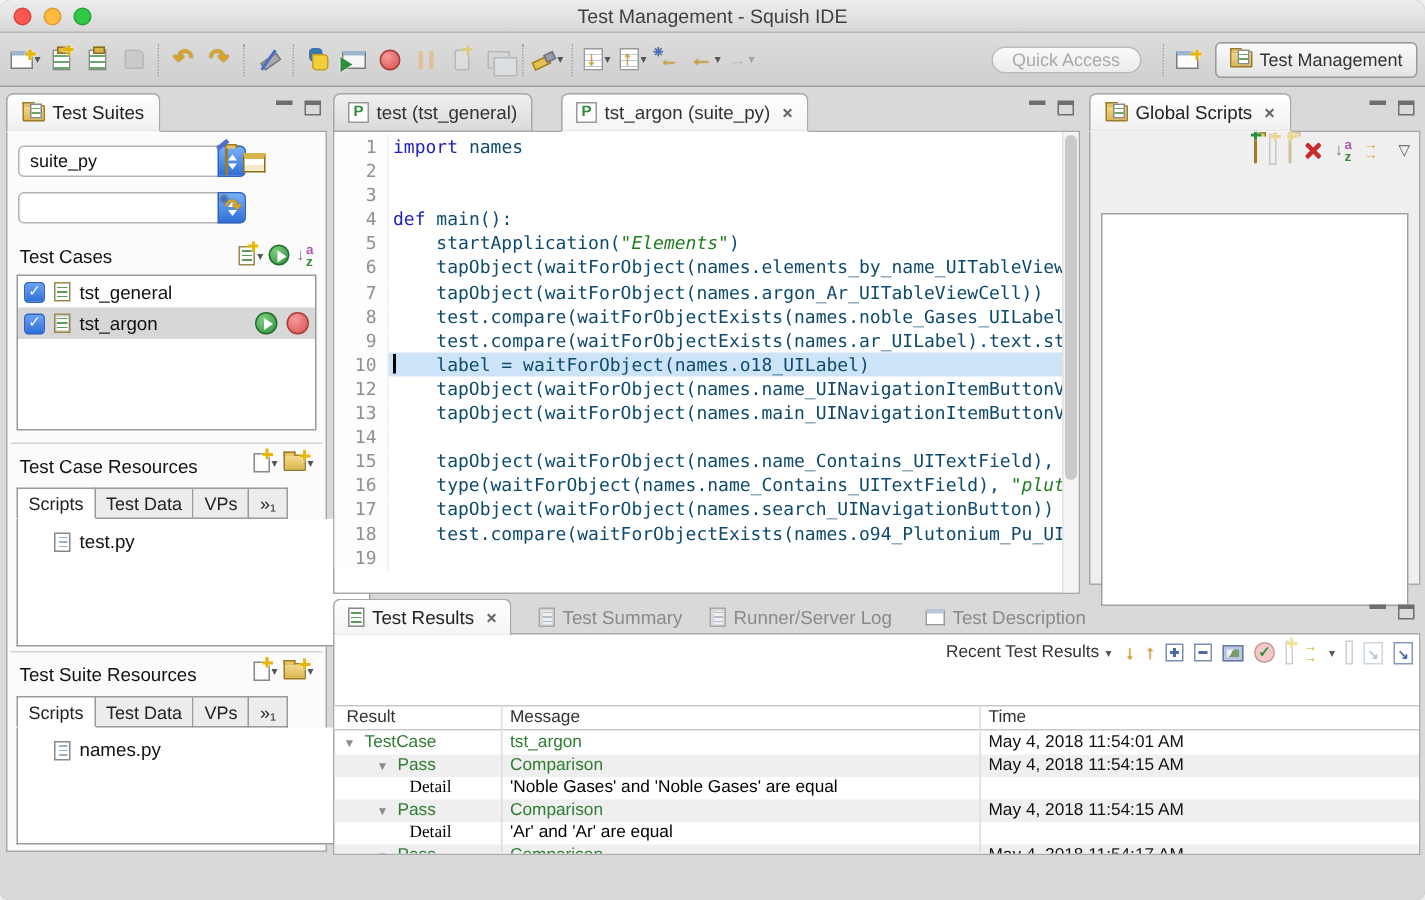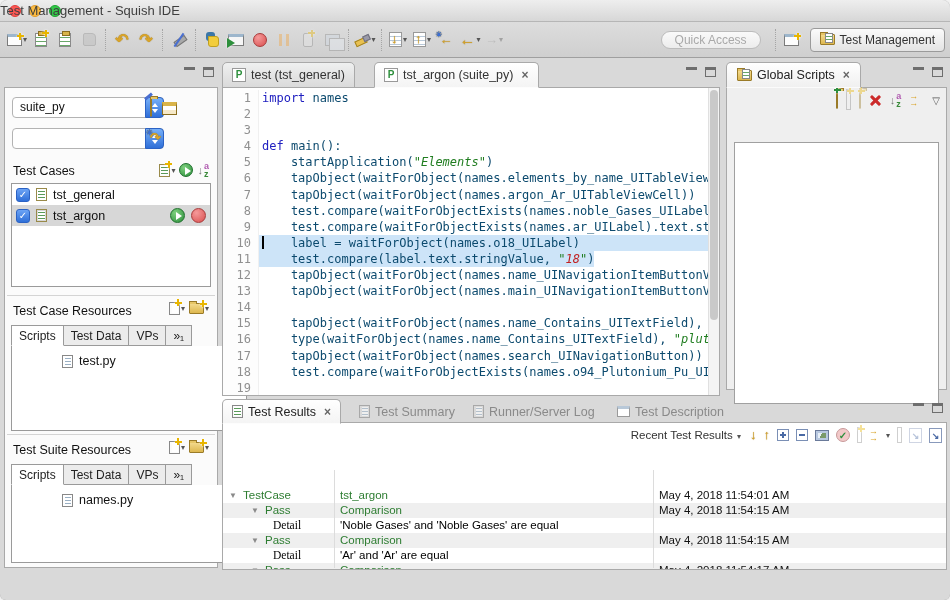--- a/index.html
+++ b/index.html
@@ -7,21 +7,21 @@
   #window{position:relative;width:950px;height:600px;font-family:"Liberation Sans",sans-serif;
     background:#d9d9d9;border-radius:8px 8px 6px 6px;overflow:hidden;box-shadow:0 0 1px #999;}
 
   
   .titlebar{position:absolute;left:0;top:0;width:100%;height:22px;
     background:linear-gradient(#eeeeee,#d7d7d7);border-bottom:1px solid #b6b6b6;}
   .tl{position:absolute;top:5px;width:12px;height:12px;border-radius:50%;}
   .tl.red{left:9px;background:#fc5753;border:1px solid #df3e3a;}
   .tl.yellow{left:29px;background:#fdbc40;border:1px solid #de9b2d;}
   .tl.green{left:49px;background:#33c748;border:1px solid #1da532;}
-  .wtitle{position:absolute;left:0;right:0;top:3px;text-align:left;font-size:13px;color:#3f3f3f;}
+  .wtitle{position:absolute;left:0;right:0;top:3px;text-align:center;font-size:13px;color:#3f3f3f;}
 
   
   .toolbar{position:absolute;left:0;top:22px;width:100%;height:36px;
     background:linear-gradient(#dddddd,#cfcfcf);border-bottom:1px solid #9f9f9f;
     display:flex;align-items:center;padding:0 5px;}
   .tbtn{height:26px;min-width:22px;display:flex;align-items:center;justify-content:center;position:relative;margin:0 1px;}
   .tsep{width:1px;height:22px;border-left:1px dotted #a5a5a5;margin:0 4px;}
   .caretg{font-size:8px;color:#555;margin-left:1px;}
   .dis{opacity:.4;}
   .glyph-y{color:#d9a42a;font-weight:bold;font-size:16px;line-height:16px;text-shadow:0 0 1px #8a6a10;}
@@ -112,21 +112,21 @@
   .lrow.sel{background:#d7d7d7;}
   .lrow .spacer{flex:1;}
   .cbx{width:14px;height:14px;border-radius:3px;background:linear-gradient(#6ba3f5,#2f6fd8);border:1px solid #2b62c4;
     color:#fff;font-size:10px;line-height:12px;text-align:center;flex:none;}
   .resbox{position:absolute;left:6px;width:236px;}
   .rtabs{display:flex;height:21px;}
   .rtab{padding:0 7px;font-size:12px;color:#222;background:#ececec;border:1px solid #9a9a9a;border-left:none;
     display:flex;align-items:center;}
   .rtab:first-child{border-left:1px solid #9a9a9a;}
   .rtab.on{background:#fff;border-bottom:1px solid #fff;font-weight:normal;}
-  .rcontent{background:#fff;border:1px solid #9a9a9a;border-top:none;padding-left:26px;}
+  .rcontent{background:#fff;border:1px solid #9a9a9a;border-top:none;}
   .rfile{display:flex;align-items:center;gap:6px;padding:8px 0 0 24px;font-size:12.5px;color:#111;}
   .divline{position:absolute;left:2px;right:2px;height:1px;background:#d4d4d4;}
 
   
   #editor-panel{left:222px;top:62px;width:498px;height:334px;}
   .etab{position:absolute;bottom:-1px;height:26px;display:flex;align-items:center;gap:5px;padding:0 9px;
     font-size:12.5px;color:#333;border:1px solid #a9a9a9;border-radius:5px 5px 0 0;z-index:2;}
   .etab.off{background:linear-gradient(#eff0f0,#dadada);left:0;}
   .etab.on{background:linear-gradient(#ffffff,#f4f4f4);left:152px;z-index:3;border-bottom:1px solid #fdfdfd;}
   .py-ic{width:14px;height:14px;background:#fff;border:1px solid #999;font-size:10px;font-weight:bold;color:#2d8f3c;text-align:center;line-height:12px;flex:none;}
@@ -290,20 +290,26 @@
     <span class="persp-btn">
       <span class="mini-folder">
           <span class="fdoc"></span>
         </span>
       <span>Test Management</span>
     </span>
   </div>
 
   <div class="panel" id="left-panel">
     <div class="vtab-row">
+      <div class="vtab" style="left:0">
+        <span class="mini-folder">
+            <span class="fdoc"></span>
+          </span>
+        <span>Test Suites</span>
+      </div>
       <span class="minmax">
           <span class="wmin"></span>
           <span class="wmax"></span>
         </span>
     </div>
     <div class="panel-body">
 
       <div class="combo" style="left:7px;top:9px">
         <span>suite_py</span>
         <span class="step">
@@ -480,24 +486,20 @@
             <span class="g">8</span>
             <span class="t"><span class="tok-p">    test.compare(waitForObjectExists(names.noble_Gases_UILabel).t</span></span>
           </div>
           <div class="cl">
             <span class="g">9</span>
             <span class="t"><span class="tok-p">    test.compare(waitForObjectExists(names.ar_UILabel).text.string</span></span>
           </div>
           <div class="cl">
             <span class="g">10</span>
             <span class="t hlf"><span class="ccaret"></span><span class="tok-p">    label = waitForObject(names.o18_UILabel)</span></span>
-          </div>
-          <div class="cl">
-            <span class="g">11</span>
-            <span class="t hlt"><span class="tok-p">    test.compare(label.text.stringValue, </span><span class="tok-s">"</span><span class="tok-ns">18</span><span class="tok-s">"</span><span class="tok-p">)</span></span>
           </div>
           <div class="cl">
             <span class="g">12</span>
             <span class="t"><span class="tok-p">    tapObject(waitForObject(names.name_UINavigationItemButtonView</span></span>
           </div>
           <div class="cl">
             <span class="g">13</span>
             <span class="t"><span class="tok-p">    tapObject(waitForObject(names.main_UINavigationItemButtonView</span></span>
           </div>
           <div class="cl">
@@ -605,20 +607,25 @@
         <span class="switch-ic">
             <span>→</span>
             <span>→</span>
           </span>
         <span class="caretg">▾</span>
         <span class="dis"><span class="mini-file" style="background-image:none"></span></span>
         <span class="exp-ic dis">↘</span>
         <span class="exp-ic">↘</span>
       </div>
 
+      <div class="hdr-row">
+        <span style="left:8px">Result</span>
+        <span style="left:117px">Message</span>
+        <span style="left:436px">Time</span>
+      </div>
       <div class="col-line" style="left:111px"></div>
       <div class="col-line" style="left:430px"></div>
 
       <div class="rows">
         <div class="rrow lv0 g">
           <span class="exp">▼</span>
           <span class="res">TestCase</span>
             <span class="msg">tst_argon</span>
             <span class="tim">May 4, 2018 11:54:01 AM</span>
         </div>

